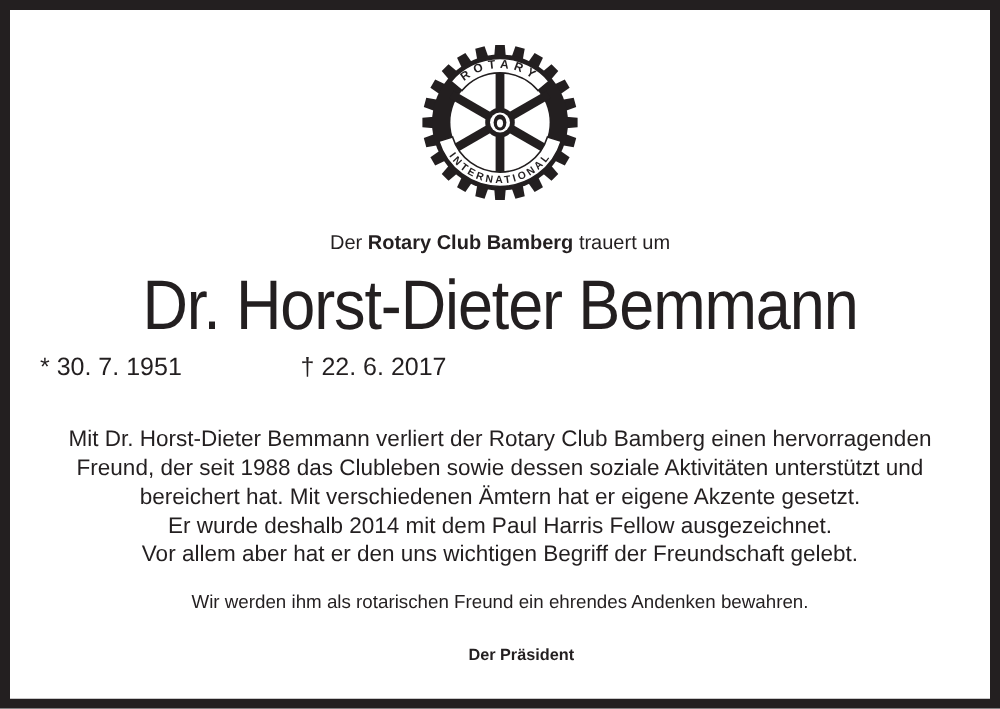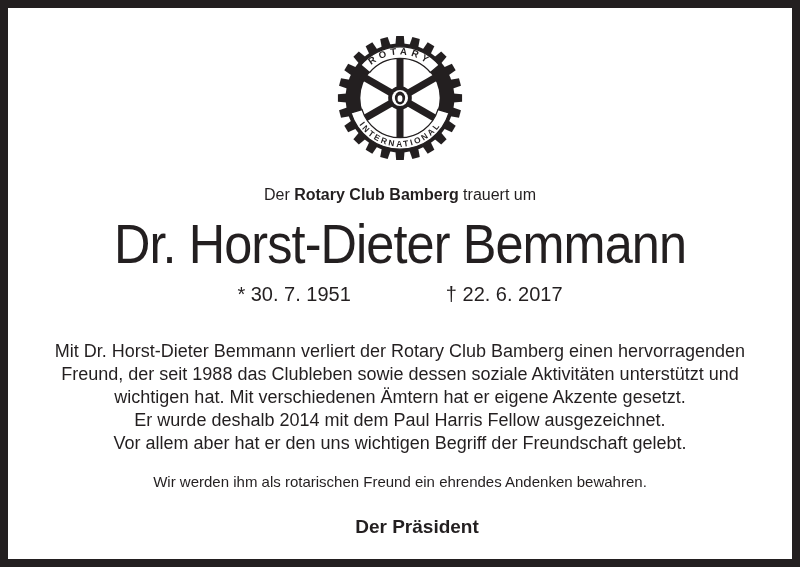--- a/index.html
+++ b/index.html
@@ -35,36 +35,36 @@
     font-weight: 400;
     line-height: 1.12;
     letter-spacing: -1px;
     transform: scaleX(0.9);
     transform-origin: 50% 50%;
     white-space: nowrap;
   }
   .dates {
     margin-top: 8px;
     display: flex;
-    justify-content: center;
     gap: 95px;
     font-size: 20px;
+    padding-left: 24px;
   }
   .body-text {
     margin-top: 34px;
     font-size: 18px;
     line-height: 23px;
   }
   .farewell {
     margin-top: 18px;
     font-size: 15px;
   }
   .signature {
     margin-top: 26px;
-    font-size: 19px;
+    font-size: 13px;
     font-weight: bold;
     margin-left: 34px;
   }
   .logo text {
     font-family: "Liberation Sans", "DejaVu Sans", sans-serif;
     font-weight: bold;
     fill: #231f20;
   }
   .logo .t-top  { font-size: 15px; letter-spacing: 6px; }
   .logo .t-bot  { font-size: 13px; letter-spacing: 3.5px; }
@@ -144,21 +144,21 @@
   <div class="name">Dr. Horst-Dieter Bemmann</div>
 
   <div class="dates">
     <span>* 30. 7. 1951</span>
     <span>† 22. 6. 2017</span>
   </div>
 
   <div class="body-text">
     <div>Mit Dr. Horst-Dieter Bemmann verliert der Rotary Club Bamberg einen hervorragenden</div>
     <div>Freund, der seit 1988 das Clubleben sowie dessen soziale Aktivitäten unterstützt und</div>
-    <div>wichtigen hat. Mit verschiedenen Ämtern hat er eigene Akzente gesetzt.</div>
+    <div>bereichert hat. Mit verschiedenen Ämtern hat er eigene Akzente gesetzt.</div>
     <div>Er wurde deshalb 2014 mit dem Paul Harris Fellow ausgezeichnet.</div>
     <div>Vor allem aber hat er den uns wichtigen Begriff der Freundschaft gelebt.</div>
   </div>
 
   <div class="farewell">Wir werden ihm als rotarischen Freund ein ehrendes Andenken bewahren.</div>
 
   <div class="signature">Der Präsident</div>
 
 </div>
 

